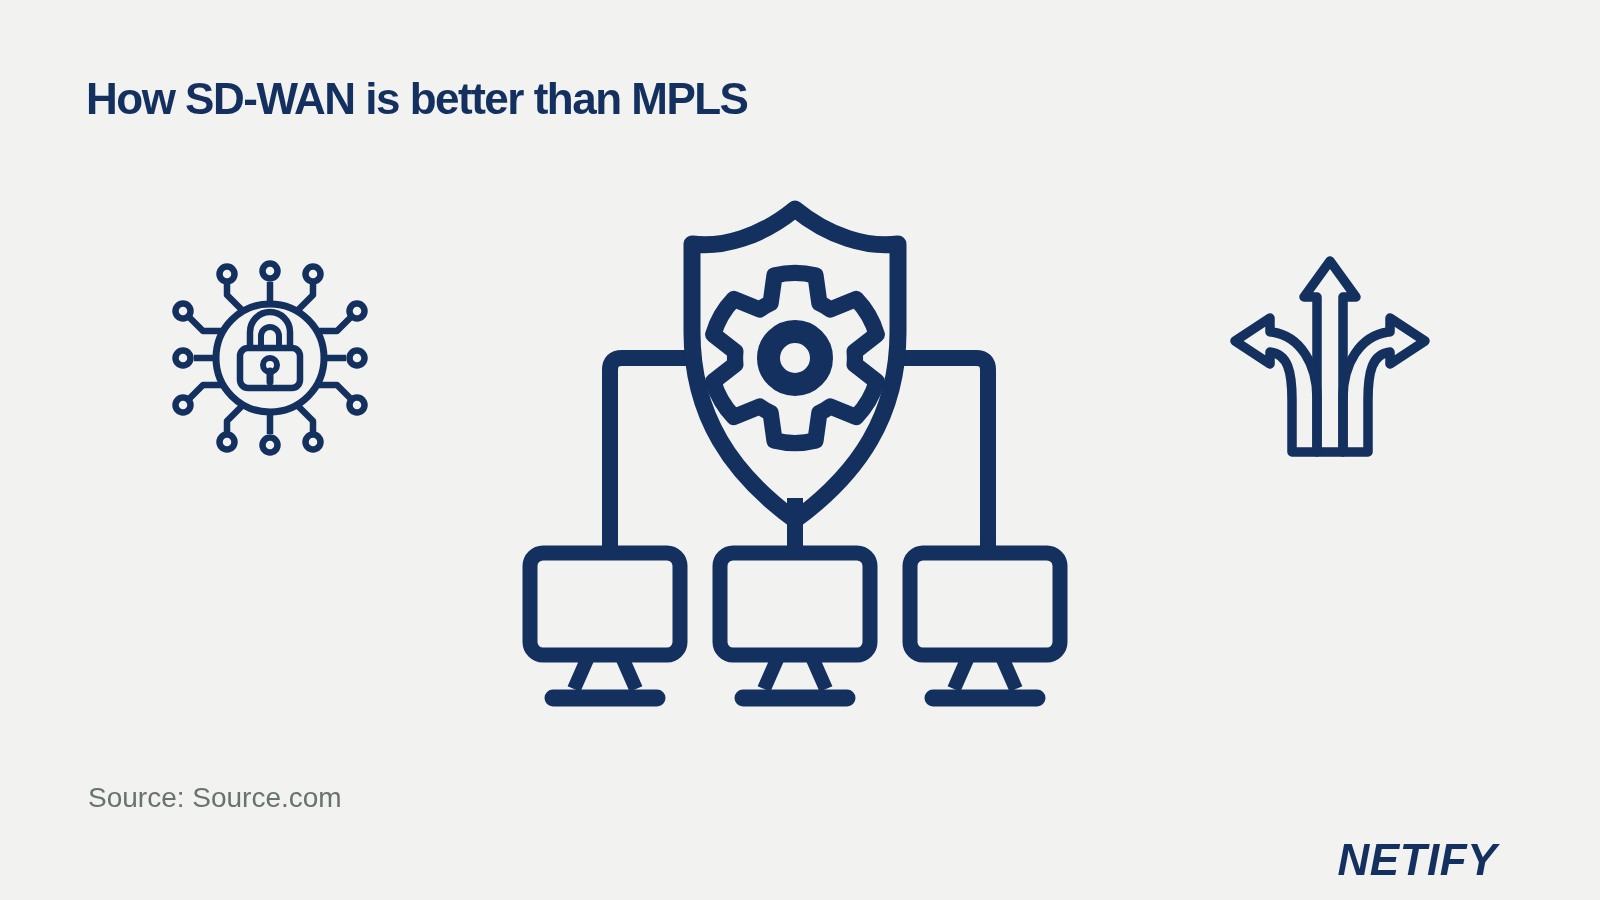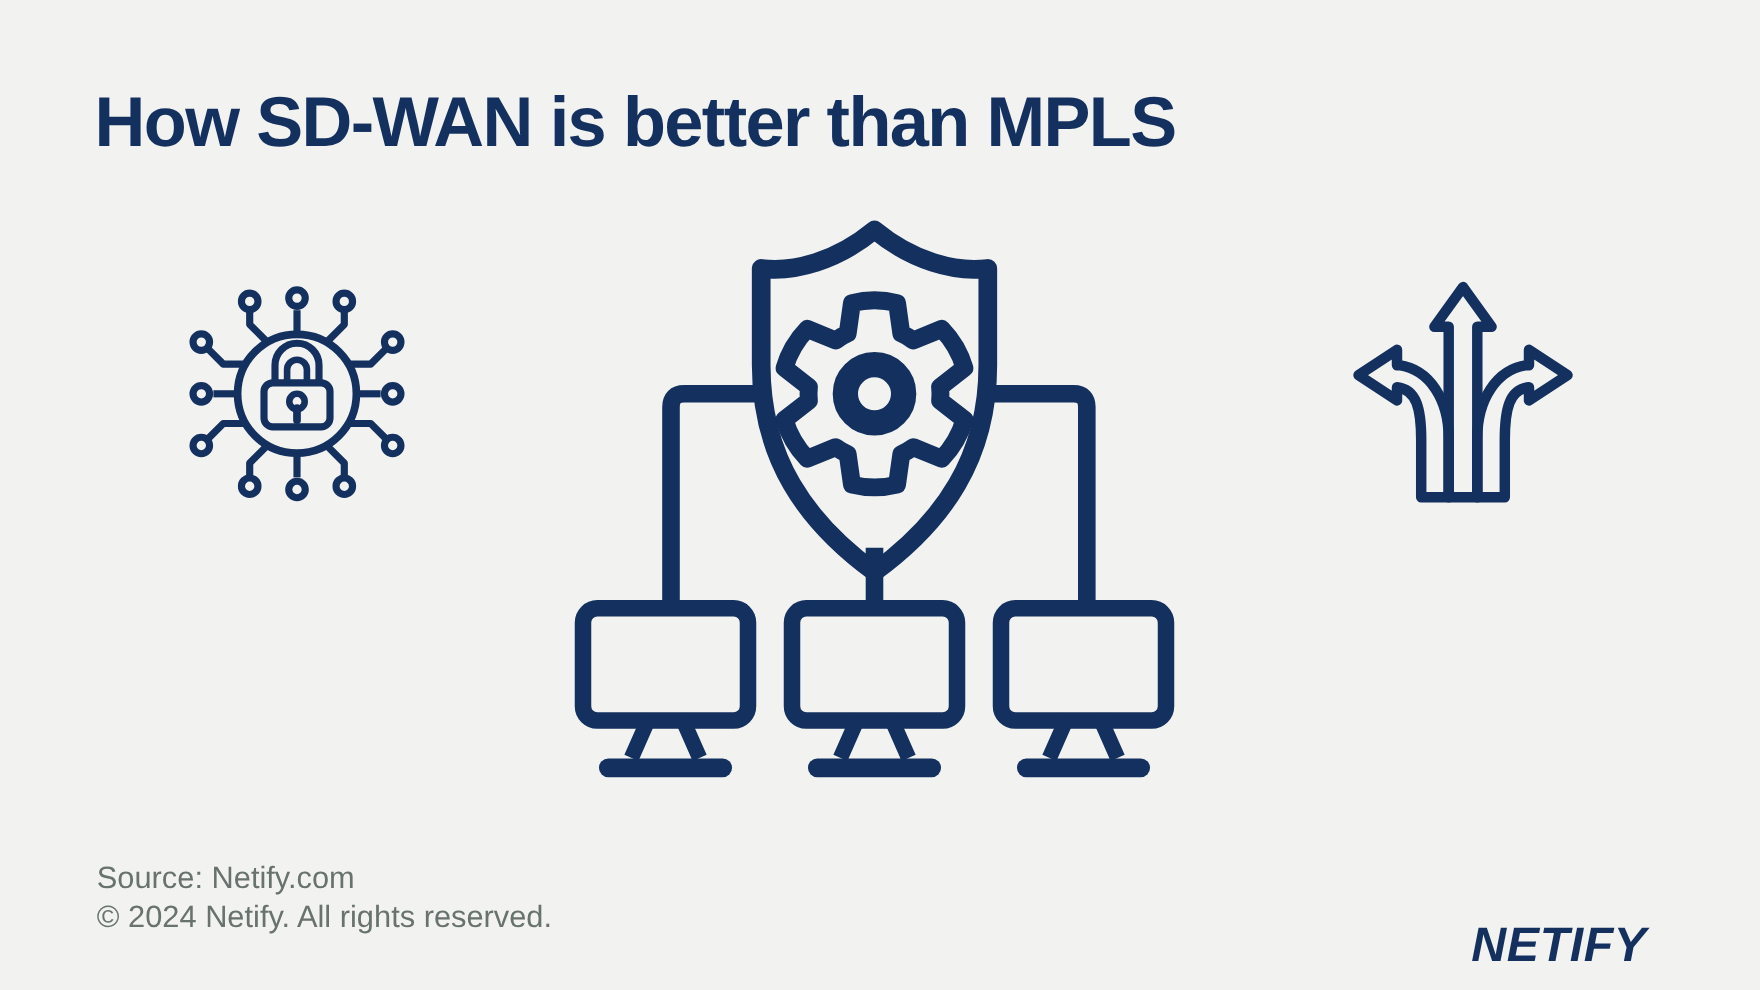--- a/index.html
+++ b/index.html
@@ -11,21 +11,21 @@
   html,body{width:1600px;height:900px;}
   body{
     background:var(--bg);
     font-family:"Liberation Sans", sans-serif;
     position:relative;
     overflow:hidden;
   }
   .title{
     position:absolute;
     left:86px; top:74px;
-    font-size:64px;
+    font-size:44px;
     font-weight:800;
     letter-spacing:-1.5px;
     color:var(--navy);
     white-space:nowrap;
   }
   .icons-layer{
     position:absolute;
     left:0; top:0;
     width:1600px; height:900px;
   }
@@ -131,17 +131,16 @@
   </g>
 
   <g stroke-width="9.5">
     <path class="stroke" d="M1317,452 V297 H1304 L1330,261 L1356,297 H1343 V452 Z"></path>
     <path class="stroke" d="M1292,452 H1317 V398 C1317,364 1300,336 1272,332 L1270,332 V318 L1235,341 L1270,364 V352 C1288,354 1292,372 1292,400 V452 Z"></path>
     <path class="stroke" d="M1368,452 H1343 V398 C1343,364 1360,336 1388,332 L1390,332 V318 L1425,341 L1390,364 V352 C1372,354 1368,372 1368,400 V452 Z"></path>
   </g>
 </svg>
 
 <div class="footer">
-  <div>Source: Netify.com</div>
-  <div>© 2024 Netify. All rights reserved.</div>
+  <div>Source: Source.com</div>
 </div>
 
 <div class="brand-logo">NETIFY</div>
 
 </body></html>

